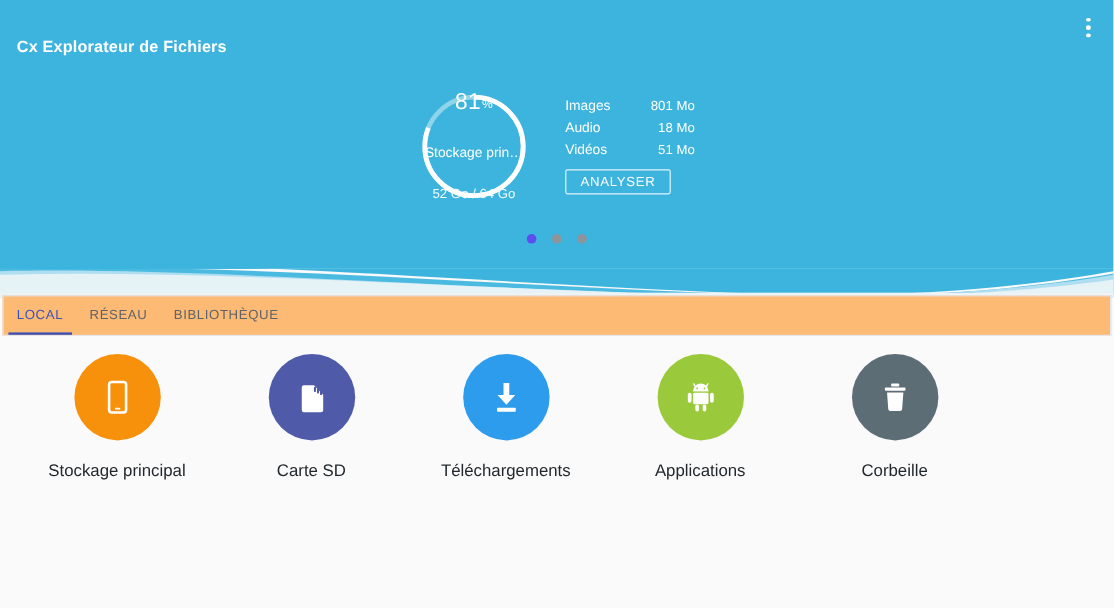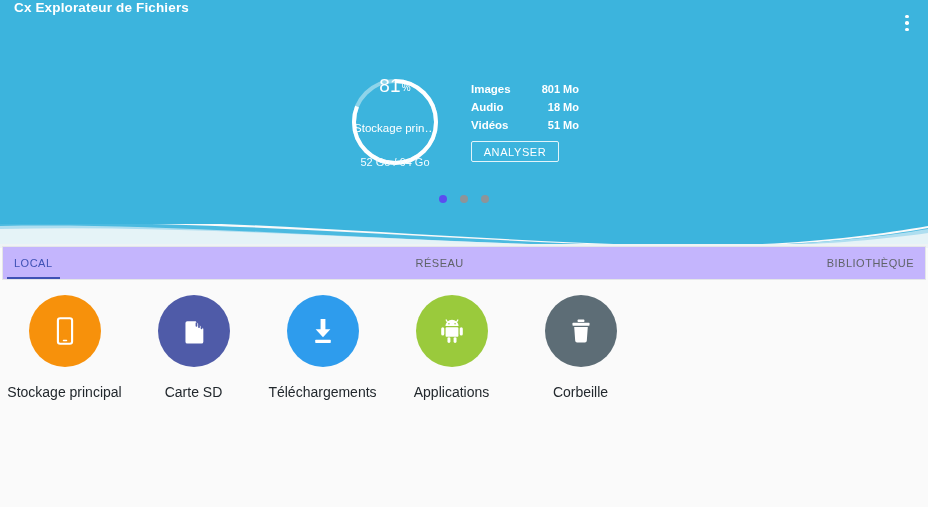--- a/index.html
+++ b/index.html
@@ -31,21 +31,21 @@
     height: 248px;
   }
   .hero-bg svg { display: block; }
 
   .appbar {
     position: absolute;
     left: 0; top: 0;
     width: 928px;
     height: 46px;
     display: flex;
-    align-items: flex-start;
+    align-items: flex-end;
     z-index: 5;
   }
   .app-title {
     margin-left: 14px;
     color: #ffffff;
     font-size: 13.5px;
     font-weight: bold;
     letter-spacing: 0.15px;
   }
   .overflow-btn {
@@ -139,21 +139,20 @@
     width: 108px;
   }
   .stat-row {
     display: flex;
     justify-content: space-between;
     align-items: flex-end;
     color: #ffffff;
     font-size: 11.5px;
     line-height: 18px;
     white-space: nowrap;
-    font-weight: bold;
   }
   .stat-row .val {
     font-size: 11px;
   }
   .analyse-btn {
     margin-top: 7px;
     width: 88px;
     height: 21px;
     border: 1px solid rgba(255,255,255,0.85);
     border-radius: 2px;
@@ -188,26 +187,26 @@
   }
   .dot.active { background: #5b4df0; }
 
   
   .tabbar {
     position: absolute;
     left: 2px;
     top: 246px;
     width: 924px;
     height: 34px;
-    background: #c4b5fd;
+    background: #fdba74;
     border: 1px solid #e4e6e8;
     box-sizing: border-box;
     display: flex;
     align-items: stretch;
-    justify-content: space-between;
+    justify-content: flex-start;
     z-index: 6;
   }
   .tab {
     position: relative;
     display: flex;
     align-items: center;
     padding: 0 11px;
     font-size: 11px;
     letter-spacing: 0.5px;
     color: #5f6368;
@@ -233,20 +232,21 @@
     width: 928px;
     display: flex;
     z-index: 3;
   }
   .shortcut {
     width: 129px;
     display: flex;
     flex-direction: column;
     align-items: center;
     cursor: pointer;
+    margin-left: 33px;
   }
   .sc-circle {
     width: 72px;
     height: 72px;
     border-radius: 50%;
     display: flex;
     align-items: center;
     justify-content: center;
   }
   .sc-circle svg { display: block; }

